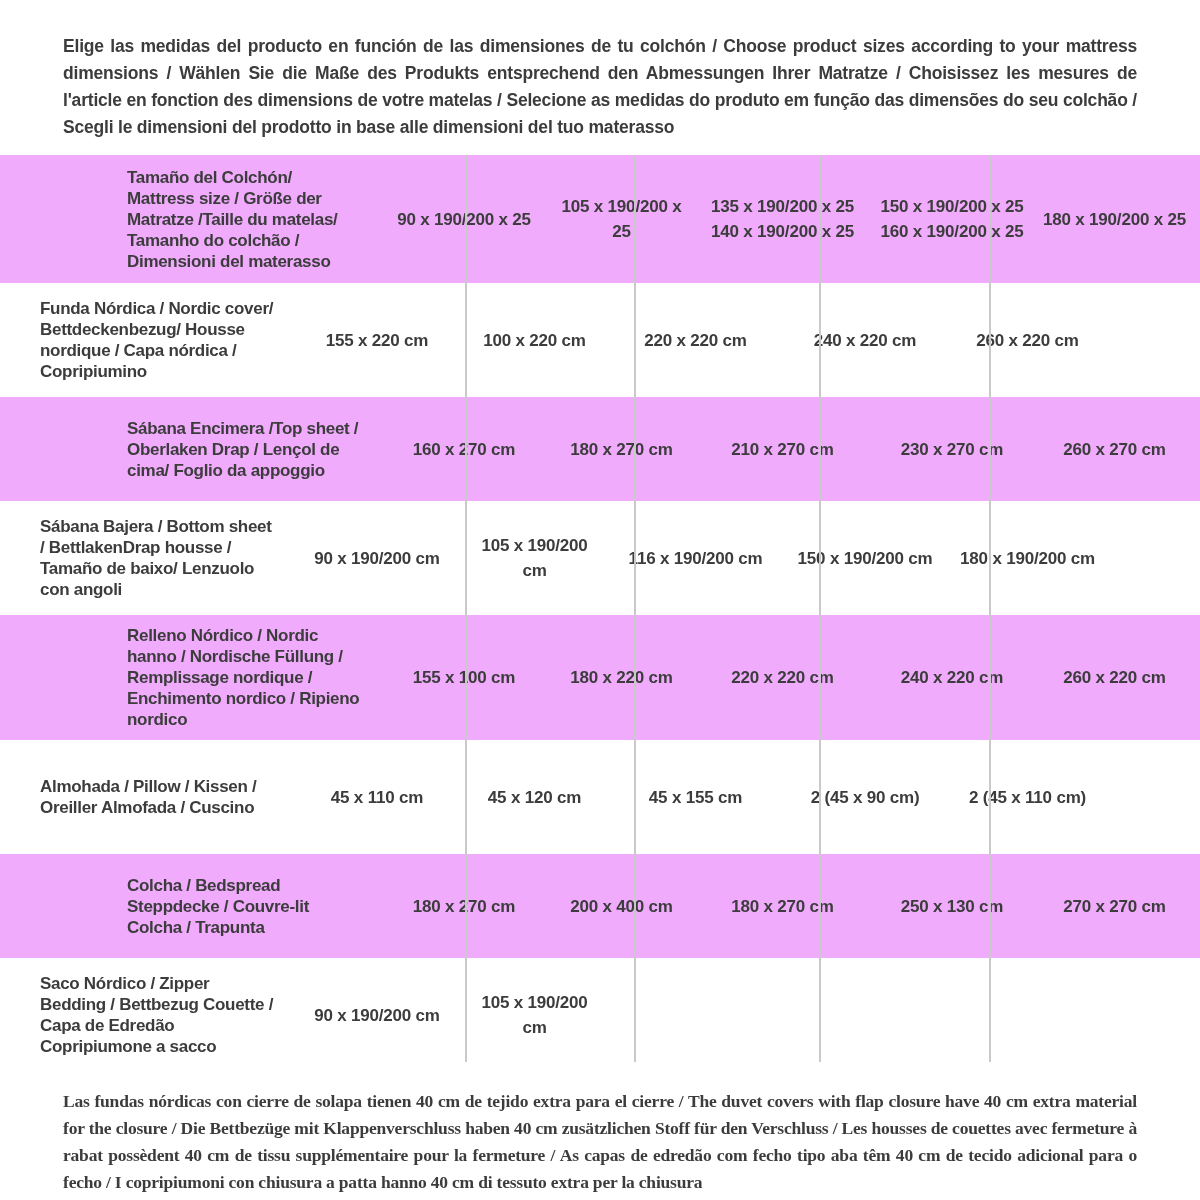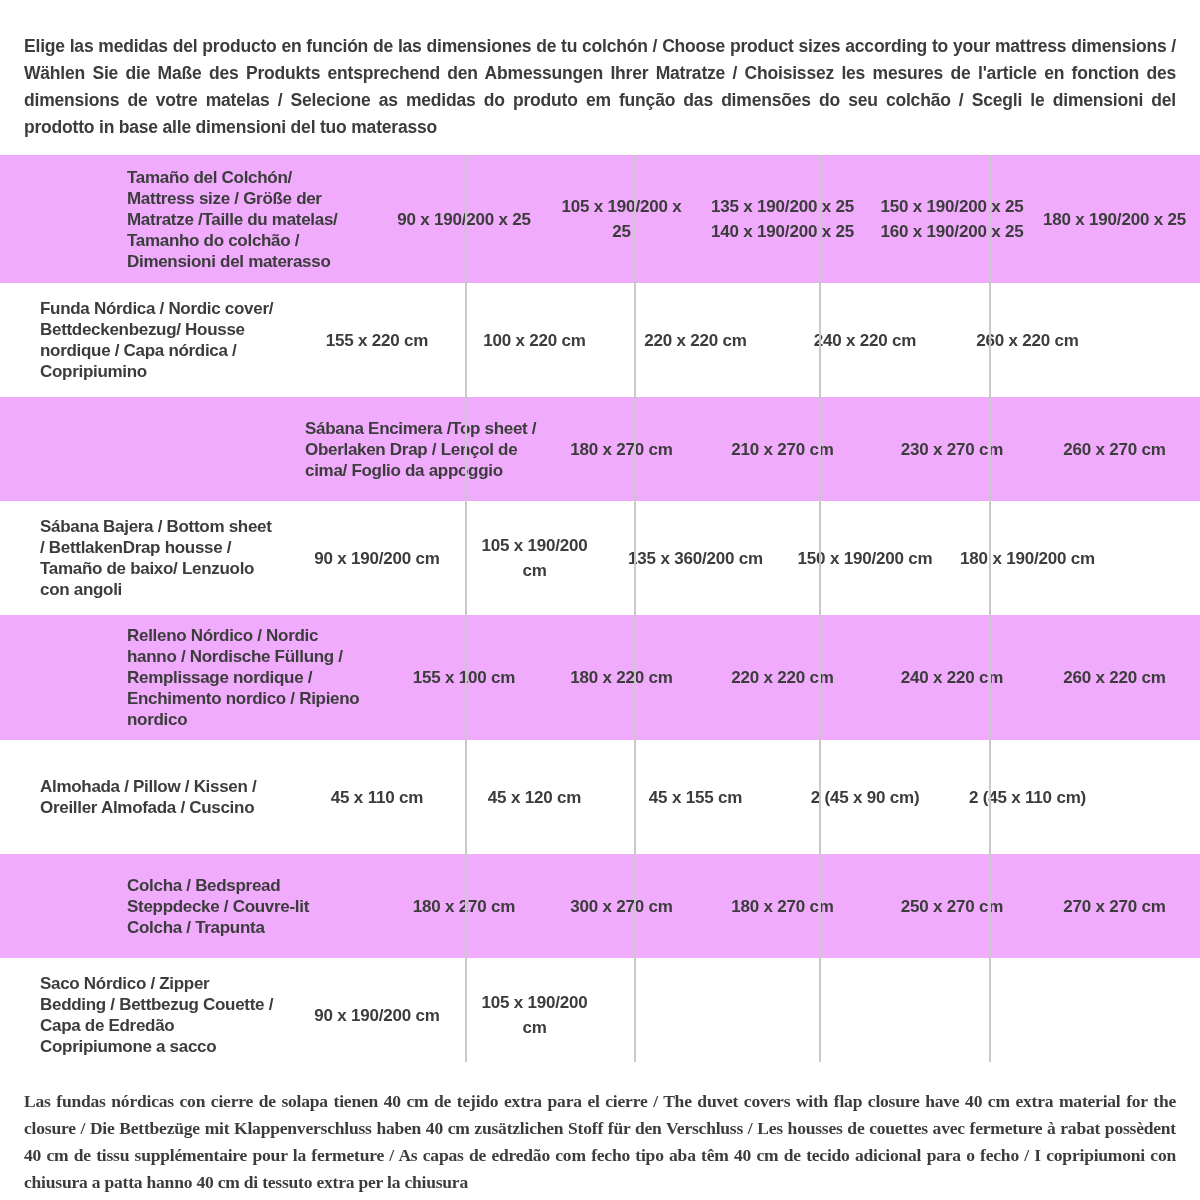--- a/index.html
+++ b/index.html
@@ -9,21 +9,21 @@
   }
   body {
     width: 1200px;
     height: 1200px;
     overflow: hidden;
     font-family: "Liberation Sans", sans-serif;
     color: #3c3c3c;
     -webkit-font-smoothing: antialiased;
   }
   .intro, .footnote {
-    margin: 0 24px;
+    margin: 0 63px;
     font-size: 17.5px;
     font-weight: bold;
     line-height: 27px;
     text-align: justify;
     letter-spacing: -0.2px;
   }
   .intro { padding-top: 33px; }
   .footnote { padding-top: 16px; font-family: Liberation Serif, serif; }
 
   .size-table {
@@ -107,31 +107,32 @@
     <div class="label-cell">Funda Nórdica /  Nordic cover/ Bettdeckenbezug/ Housse nordique  / Capa nórdica / Copripiumino</div>
     <div class="value-cell c2">155 x 220 cm</div>
     <div class="value-cell c3">100 x 220 cm</div>
     <div class="value-cell c4">220 x 220 cm</div>
     <div class="value-cell c5">240 x 220 cm</div>
     <div class="value-cell c6">260 x 220 cm</div>
   </div>
 
   <div class="t-row gray">
     <div class="label-cell">Sábana Encimera /Top sheet / Oberlaken Drap / Lençol de cima/ Foglio da appoggio</div>
+    <div class="value-cell c2">160 x 270 cm</div>
     <div class="value-cell c3">180 x 270 cm</div>
     <div class="value-cell c4">210 x 270 cm</div>
     <div class="value-cell c5">230 x 270 cm</div>
     <div class="value-cell c6">260 x 270 cm</div>
   </div>
 
   <div class="t-row">
     <div class="label-cell">Sábana Bajera / Bottom sheet / BettlakenDrap housse / Tamaño de baixo/ Lenzuolo con angoli</div>
     <div class="value-cell c2">90 x 190/200 cm</div>
     <div class="value-cell c3">105 x 190/200 cm</div>
-    <div class="value-cell c4">135 x 360/200 cm</div>
+    <div class="value-cell c4">116 x 190/200 cm</div>
     <div class="value-cell c5">150 x 190/200 cm</div>
     <div class="value-cell c6">180 x 190/200 cm</div>
   </div>
 
   <div class="t-row gray">
     <div class="label-cell">Relleno Nórdico / Nordic hanno / Nordische Füllung / Remplissage nordique / Enchimento nordico / Ripieno nordico</div>
     <div class="value-cell c2">155 x 100 cm</div>
     <div class="value-cell c3">180 x 220 cm</div>
     <div class="value-cell c4">220 x 220 cm</div>
     <div class="value-cell c5">240 x 220 cm</div>
@@ -143,23 +144,23 @@
     <div class="value-cell c2">45 x 110 cm</div>
     <div class="value-cell c3">45 x 120 cm</div>
     <div class="value-cell c4">45 x 155 cm</div>
     <div class="value-cell c5">2 (45 x 90 cm)</div>
     <div class="value-cell c6">2 (45 x 110 cm)</div>
   </div>
 
   <div class="t-row gray">
     <div class="label-cell">Colcha / Bedspread Steppdecke / Couvre-lit Colcha / Trapunta</div>
     <div class="value-cell c2">180 x 270 cm</div>
-    <div class="value-cell c3">300 x 270 cm</div>
+    <div class="value-cell c3">200 x 400 cm</div>
     <div class="value-cell c4">180 x 270 cm</div>
-    <div class="value-cell c5">250 x 270 cm</div>
+    <div class="value-cell c5">250 x 130 cm</div>
     <div class="value-cell c6">270 x 270 cm</div>
   </div>
 
   <div class="t-row">
     <div class="label-cell">Saco Nórdico / Zipper Bedding / Bettbezug Couette  / Capa de Edredão Copripiumone a sacco</div>
     <div class="value-cell c2">90 x 190/200 cm</div>
     <div class="value-cell c3">105 x 190/200 cm</div>
     <div class="value-cell c4"></div>
     <div class="value-cell c5"></div>
     <div class="value-cell c6"></div>

